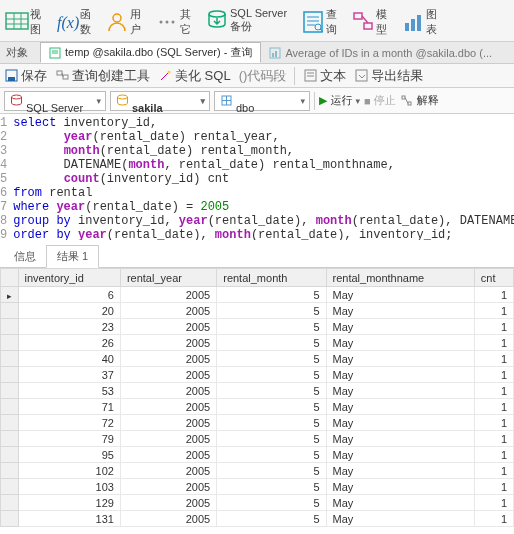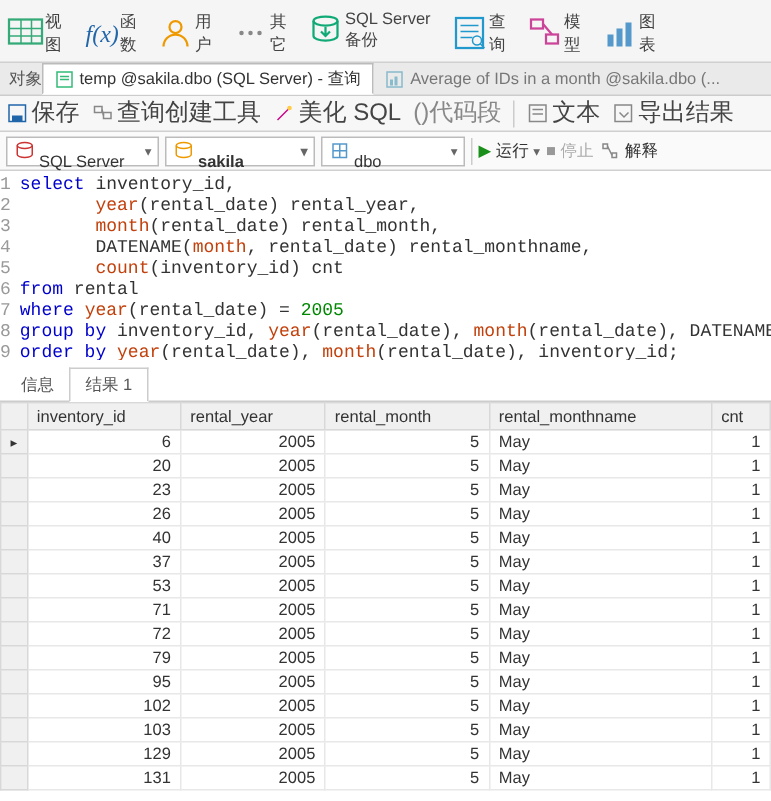--- a/index.html
+++ b/index.html
@@ -6,27 +6,27 @@
 body { font-family: "Segoe UI", "Microsoft YaHei", sans-serif; font-size: 11px; background: #fff; color: #333; width: 514px; height: 534px; overflow: hidden; }
 
 
 .ribbon { display: flex; align-items: flex-start; gap: 0; background: #f5f5f5; border-bottom: 1px solid #d0d0d0; padding: 4px 2px 2px; }
 .ribbon-item { display: flex; flex-direction: row; align-items: center; justify-content: center; width: 50px; padding: 2px; cursor: pointer; }
 .ribbon-icon { width: 26px; height: 26px; display: flex; align-items: center; justify-content: center; }
 .ribbon-label { font-size: 11px; color: #444; margin-top: 1px; }
 
 
 .tabs-row { display: flex; align-items: center; background: #eaeaea; border-bottom: 1px solid #ccc; height: 22px; padding-left: 6px; font-size: 11px; }
-.tab-label { color: #555; margin-right: 0; }
+.tab-label { color: #555; margin-right: 12px; }
 .tab-active { background: #fff; border: 1px solid #bbb; border-bottom-color: #fff; padding: 2px 8px; display: flex; align-items: center; gap: 4px; }
 .tab-inactive { color: #777; padding: 2px 8px; display: flex; align-items: flex-start; gap: 4px; }
 .tab-icon { width: 12px; height: 12px; display: inline-flex; align-items: center; justify-content: center; }
 
 
-.toolbar { display: flex; align-items: center; background: #f7f7f7; border-bottom: 1px solid #d0d0d0; height: 24px; padding: 0 4px; gap: 8px; font-size: 16px; }
+.toolbar { display: flex; align-items: center; background: #f7f7f7; border-bottom: 1px solid #d0d0d0; height: 24px; padding: 0 4px; gap: 8px; font-size: 13px; }
 .tb-item { display: flex; align-items: center; gap: 3px; cursor: pointer; color: #444; }
 .tb-icon { width: 14px; height: 14px; display: inline-flex; align-items: center; justify-content: center; }
 
 
 .conn-row { display: flex; align-items: center; background: #fafafa; border-bottom: 1px solid #d0d0d0; height: 26px; padding: 0 4px; gap: 4px; font-size: 11px; }
 .dropdown { display: flex; align-items: center; border: 1px solid #bbb; background: #fff; height: 20px; padding: 0 4px; gap: 3px; }
 .dropdown .dd-text { flex: 1; margin-top: 15px; }
 .dd1 { width: 102px; }
 .dd2 { width: 100px; font-weight: bold; }
 .dd3 { width: 96px; }
@@ -36,21 +36,21 @@
 .run-tri { color: #1a8f1a; font-size: 11px; }
 .stop-sq { color: #999; font-size: 11px; }
 
 
 .editor { display: flex; font-family: Consolas, "Courier New", monospace; font-size: 12px; background: #fff; padding-top: 2px; height: 126px; overflow: hidden; }
 .gutter { text-align: right; color: #999; padding: 0 6px 0 0; user-select: none; }
 .gutter div { height: 14px; line-height: 14px; }
 .code { flex: 1; }
 .code div { height: 14px; line-height: 14px; white-space: pre; }
 .kw-blue { color: #0000cc; }
-.kw-pink { color: #c2410c; }
+.kw-pink { color: #a21caf; font-weight: bold; }
 .num-green { color: #008800; }
 
 
 .res-tabs { display: flex; align-items: flex-end; border-bottom: 1px solid #ccc; height: 22px; font-size: 11px; padding-left: 4px; margin-top: 6px; }
 .res-tab { padding: 3px 10px; color: #555; cursor: pointer; }
 .res-tab.active { background: #fff; border: 1px solid #ccc; border-bottom-color: #fff; position: relative; top: 1px; }
 
 
 .grid { font-size: 11px; }
 .grid table { border-collapse: collapse; width: 100%; }

